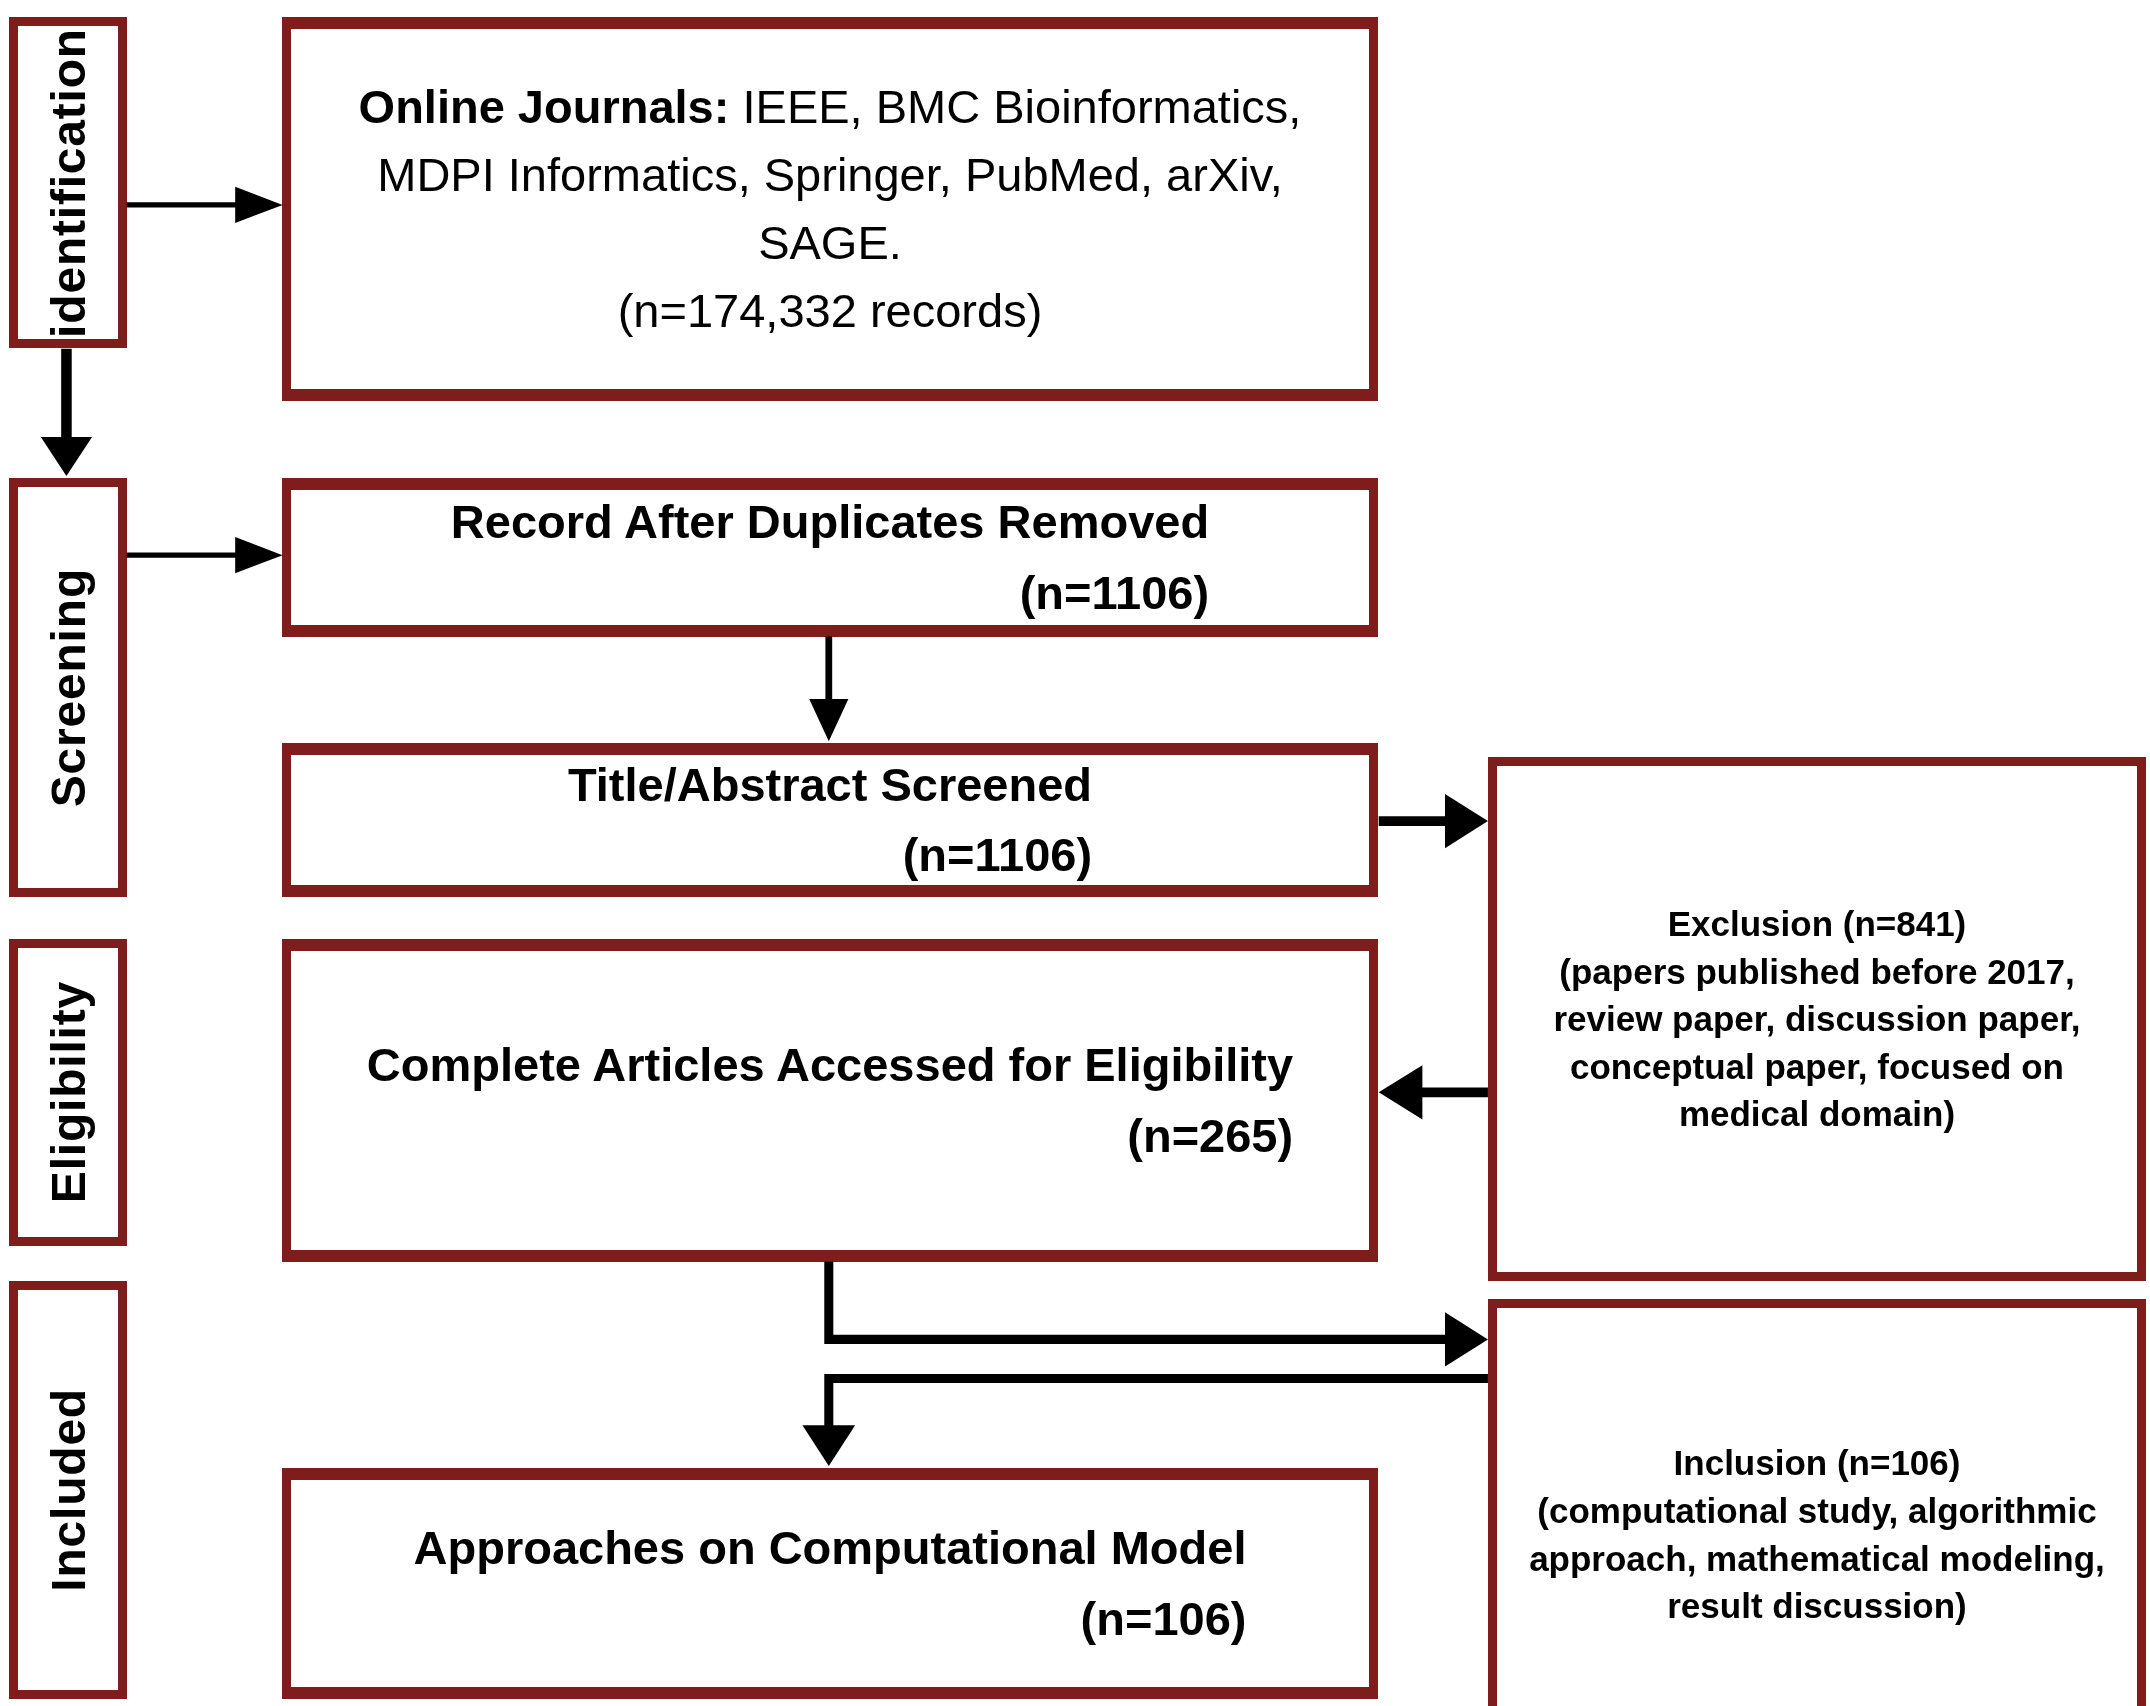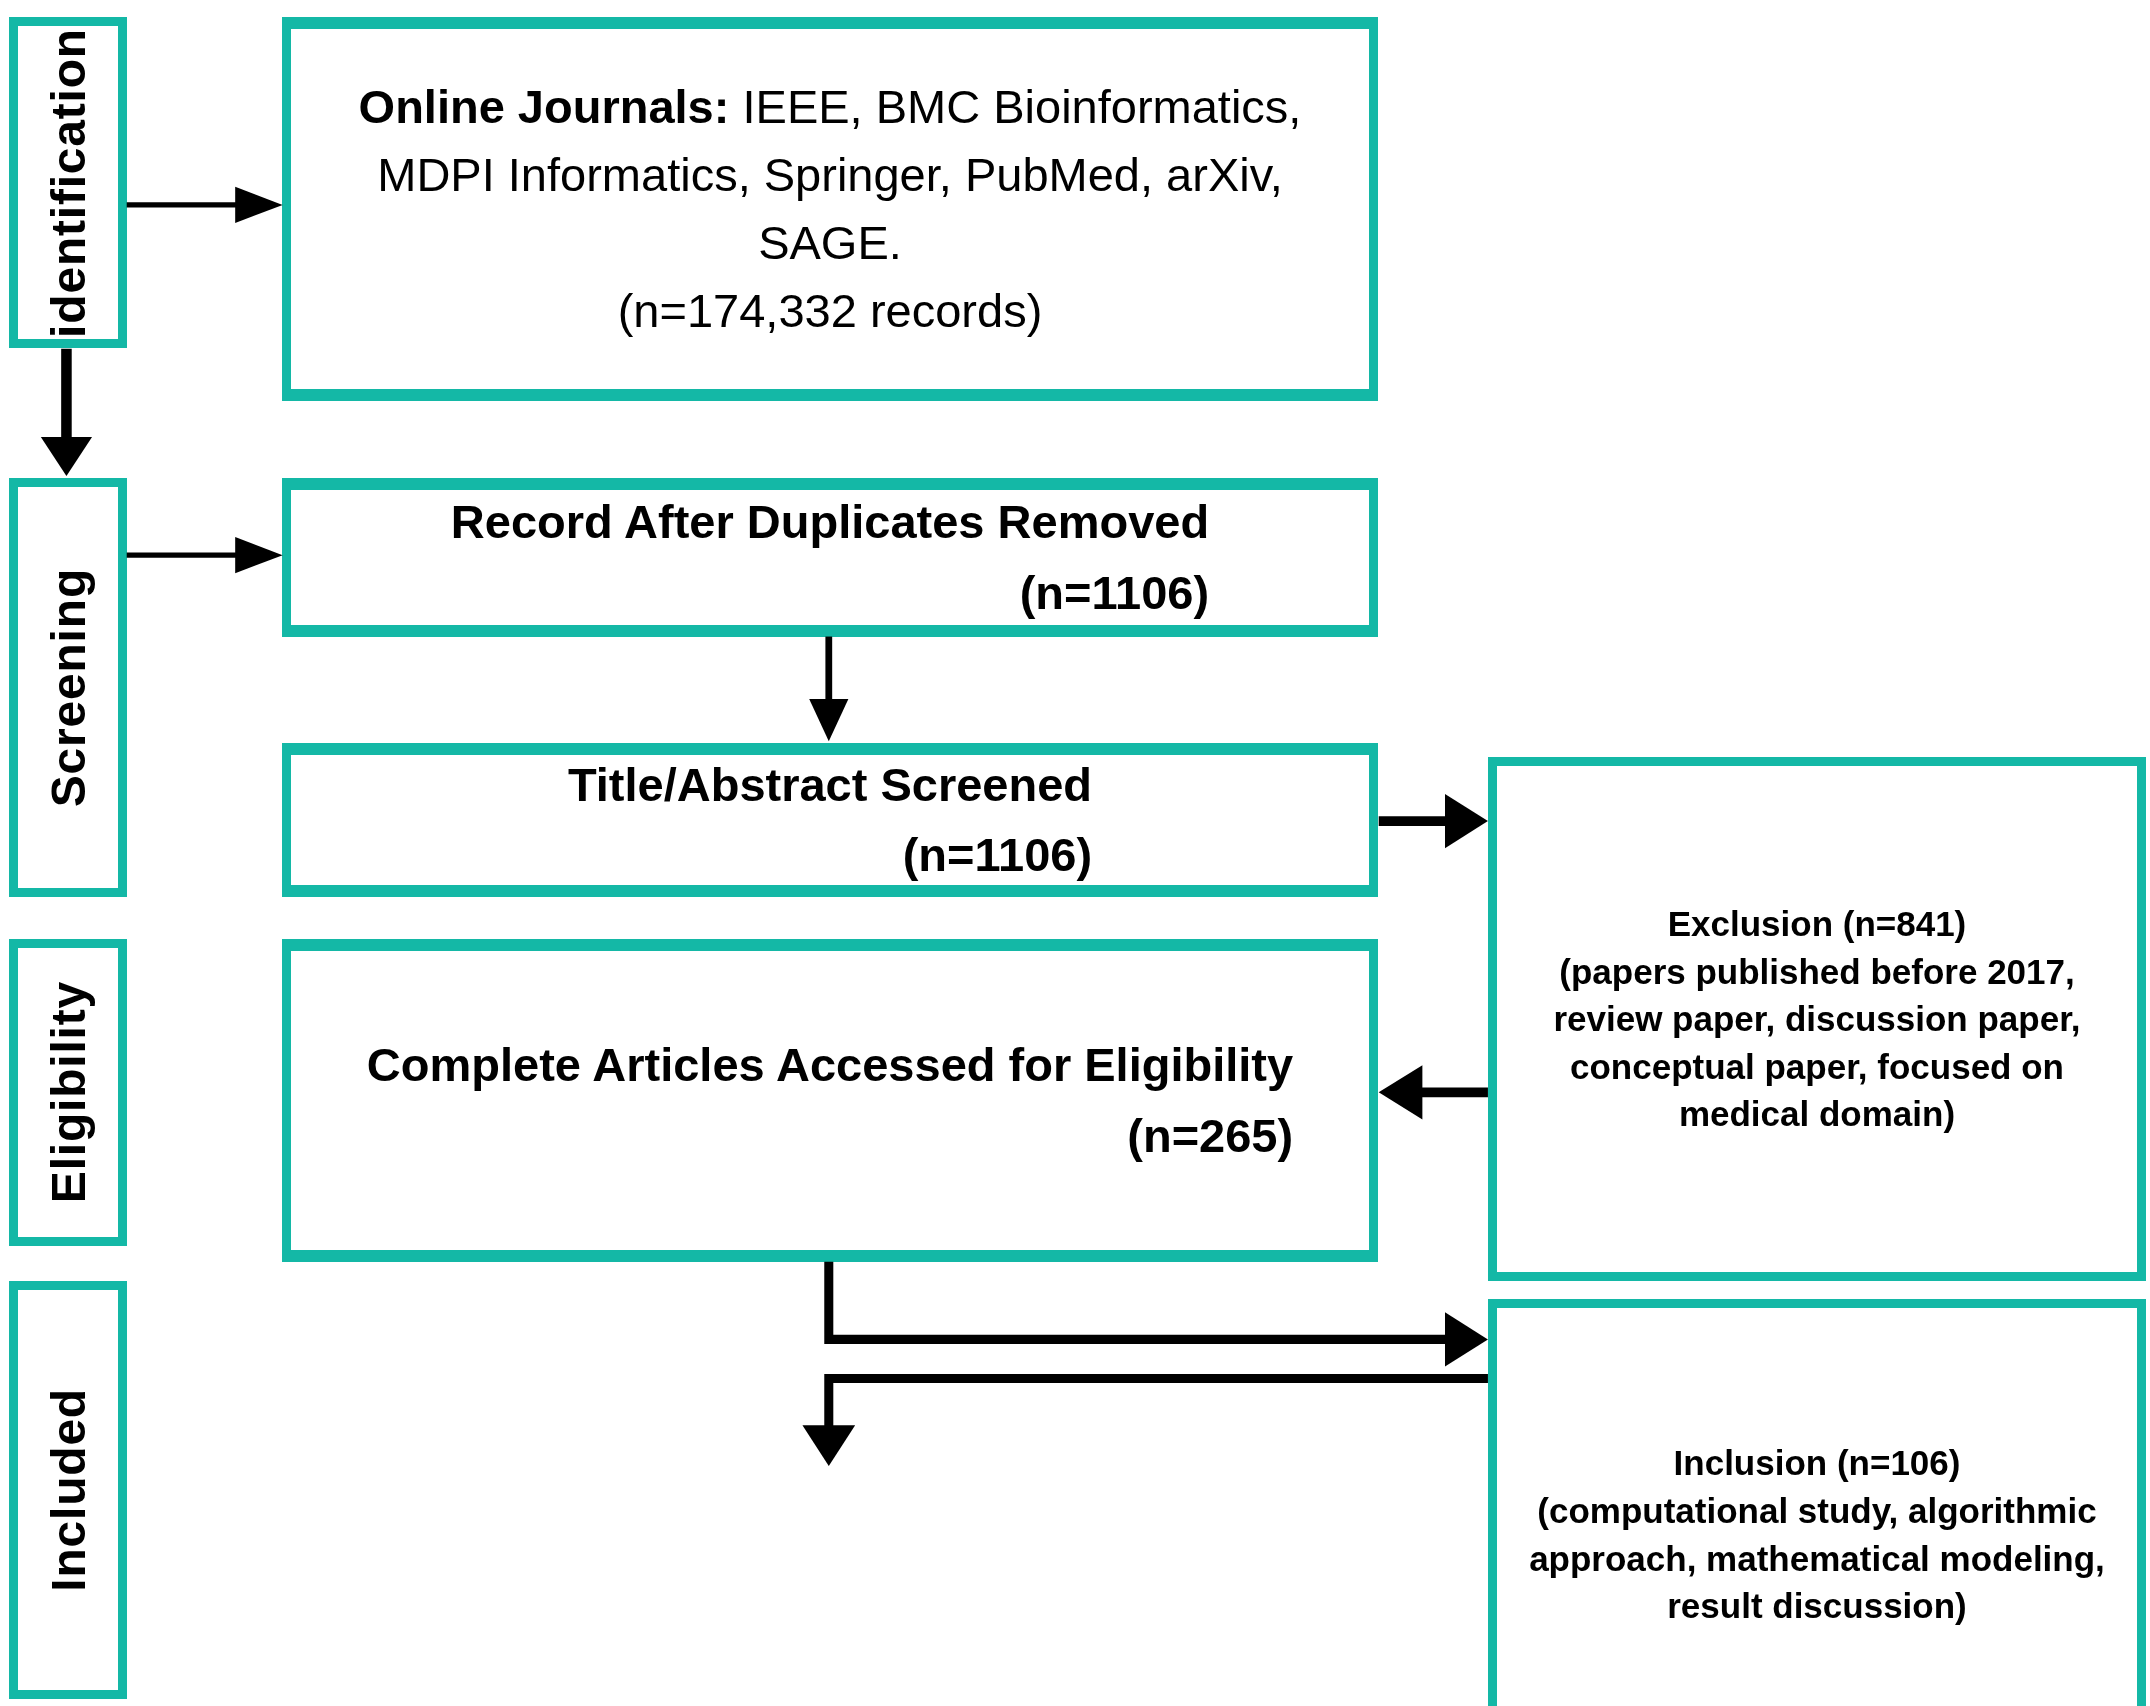--- a/index.html
+++ b/index.html
@@ -11,21 +11,21 @@
     position: relative;
     width: 2151px;
     height: 1707px;
     background: #ffffff;
     font-family: "Liberation Sans", sans-serif;
     color: #000000;
   }
   .box {
     position: absolute;
     box-sizing: border-box;
-    border: 9px solid #14b8a6;
+    border: 9px solid #7f1d1d;
     background: #ffffff;
     display: flex;
     align-items: center;
     justify-content: center;
     text-align: center;
   }
   .main-box {
     border-top-width: 12px;
     border-bottom-width: 12px;
   }
@@ -112,20 +112,26 @@
     </div>
   </div>
 
   <div class="box main-box" style="left:282px; top:939px; width:1096px; height:323px;">
     <div class="main-text">
       <span class="line">Complete Articles Accessed for Eligibility</span>
       <span class="line">(n=265)</span>
     </div>
   </div>
 
+  <div class="box main-box" style="left:282px; top:1468px; width:1096px; height:231px;">
+    <div class="main-text">
+      <span class="line">Approaches on Computational Model</span>
+      <span class="line">(n=106)</span>
+    </div>
+  </div>
 
   <div class="box" style="left:1488px; top:757px; width:658px; height:524px;">
     <div class="side-text">
       <span class="line">Exclusion (n=841)</span>
       <span>(papers published before 2017, review paper, discussion paper, conceptual paper, focused on medical domain)</span>
     </div>
   </div>
 
   <div class="box" style="left:1488px; top:1299px; width:658px; height:471px;">
     <div class="side-text">

